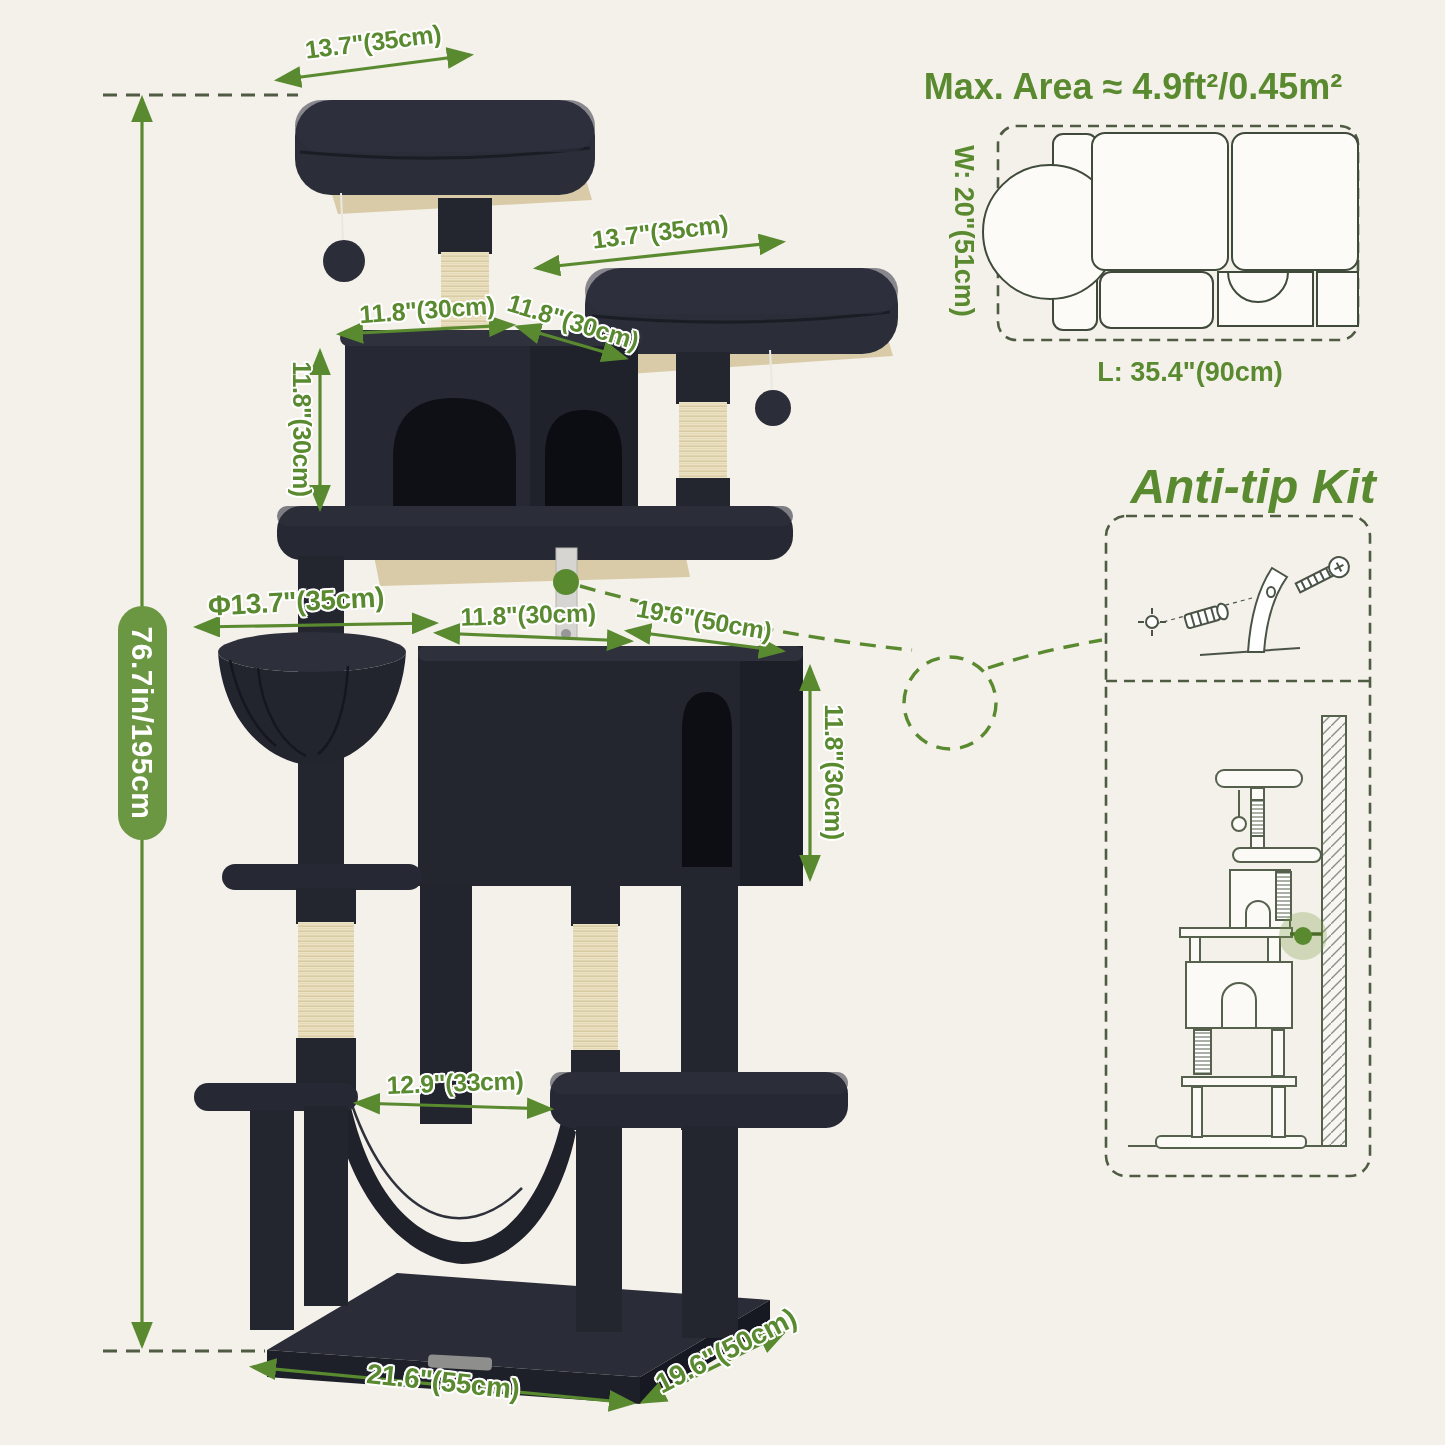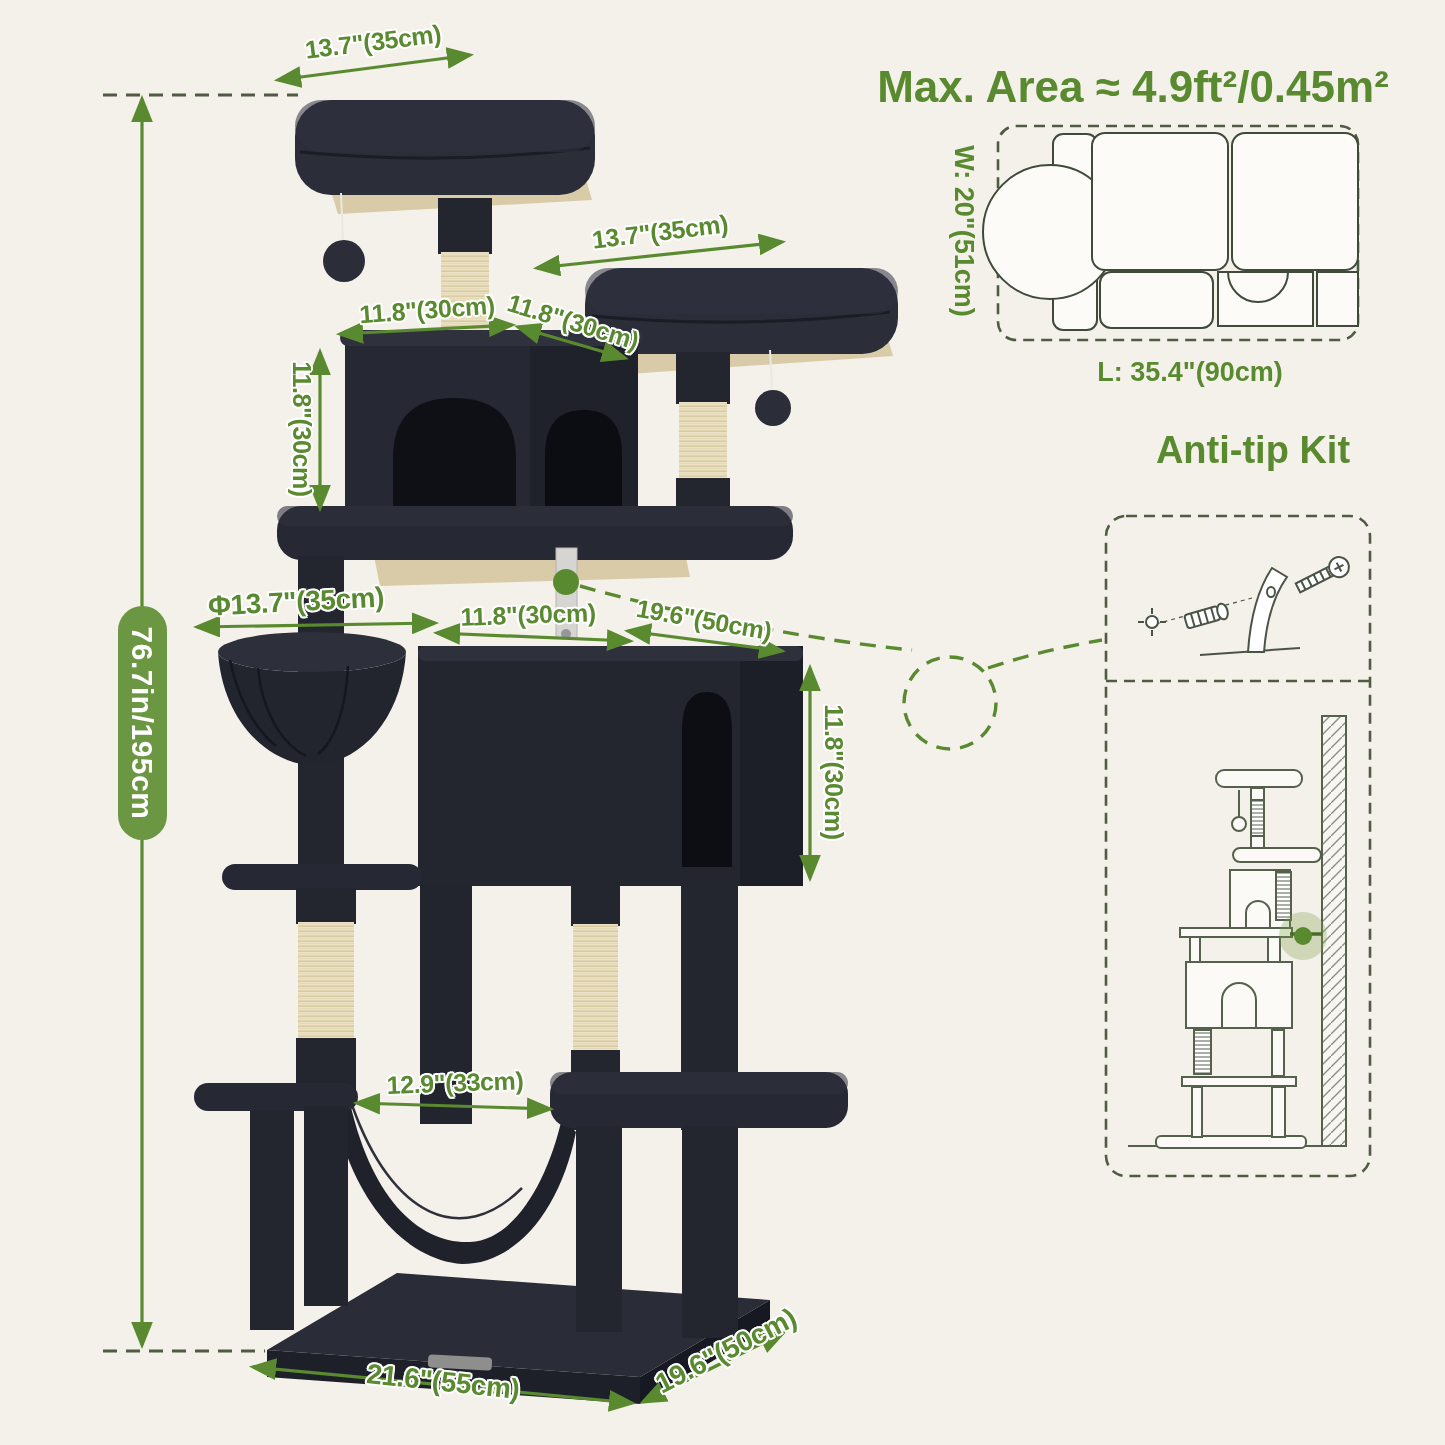--- a/index.html
+++ b/index.html
@@ -260,18 +260,18 @@
 <div class="dim" style="left:301px;top:429px;transform:translate(-50%,-50%) rotate(90deg);">11.8"(30cm)</div>
 <div class="dim big" style="left:296px;top:602px;transform:translate(-50%,-50%) rotate(-3deg);">Φ13.7"(35cm)</div>
 <div class="dim" style="left:528px;top:615px;transform:translate(-50%,-50%) rotate(-2deg);">11.8"(30cm)</div>
 <div class="dim" style="left:704px;top:620px;transform:translate(-50%,-50%) rotate(10deg);">19.6"(50cm)</div>
 <div class="dim" style="left:833px;top:772px;transform:translate(-50%,-50%) rotate(90deg);">11.8"(30cm)</div>
 <div class="pill-text" style="left:142px;top:723px;">76.7in/195cm</div>
 <div class="dim" style="left:455px;top:1083px;transform:translate(-50%,-50%) rotate(-2deg);">12.9"(33cm)</div>
 <div class="dim big" style="left:443px;top:1382px;transform:translate(-50%,-50%) rotate(6deg);">21.6"(55cm)</div>
 <div class="dim big" style="left:726px;top:1351px;transform:translate(-50%,-50%) rotate(-27deg);">19.6"(50cm)</div>
 
-<div class="title" style="left:1133px;top:87px;font-size:44px;">Max. Area ≈ 4.9ft²/0.45m²</div>
+<div class="title" style="left:1133px;top:87px;font-size:36px;">Max. Area ≈ 4.9ft²/0.45m²</div>
 <div class="title" style="left:963px;top:231px;font-size:27px;transform:translate(-50%,-50%) rotate(90deg);">W: 20"(51cm)</div>
 <div class="title" style="left:1190px;top:372px;font-size:27px;">L: 35.4"(90cm)</div>
-<div class="title" style="left:1253px;top:450px;font-size:38px;">Anti-tip Kit</div>
+<div class="title" style="left:1253px;top:486px;font-size:48px;font-style:italic;">Anti-tip Kit</div>
 
 </div>
 
 </body></html>

